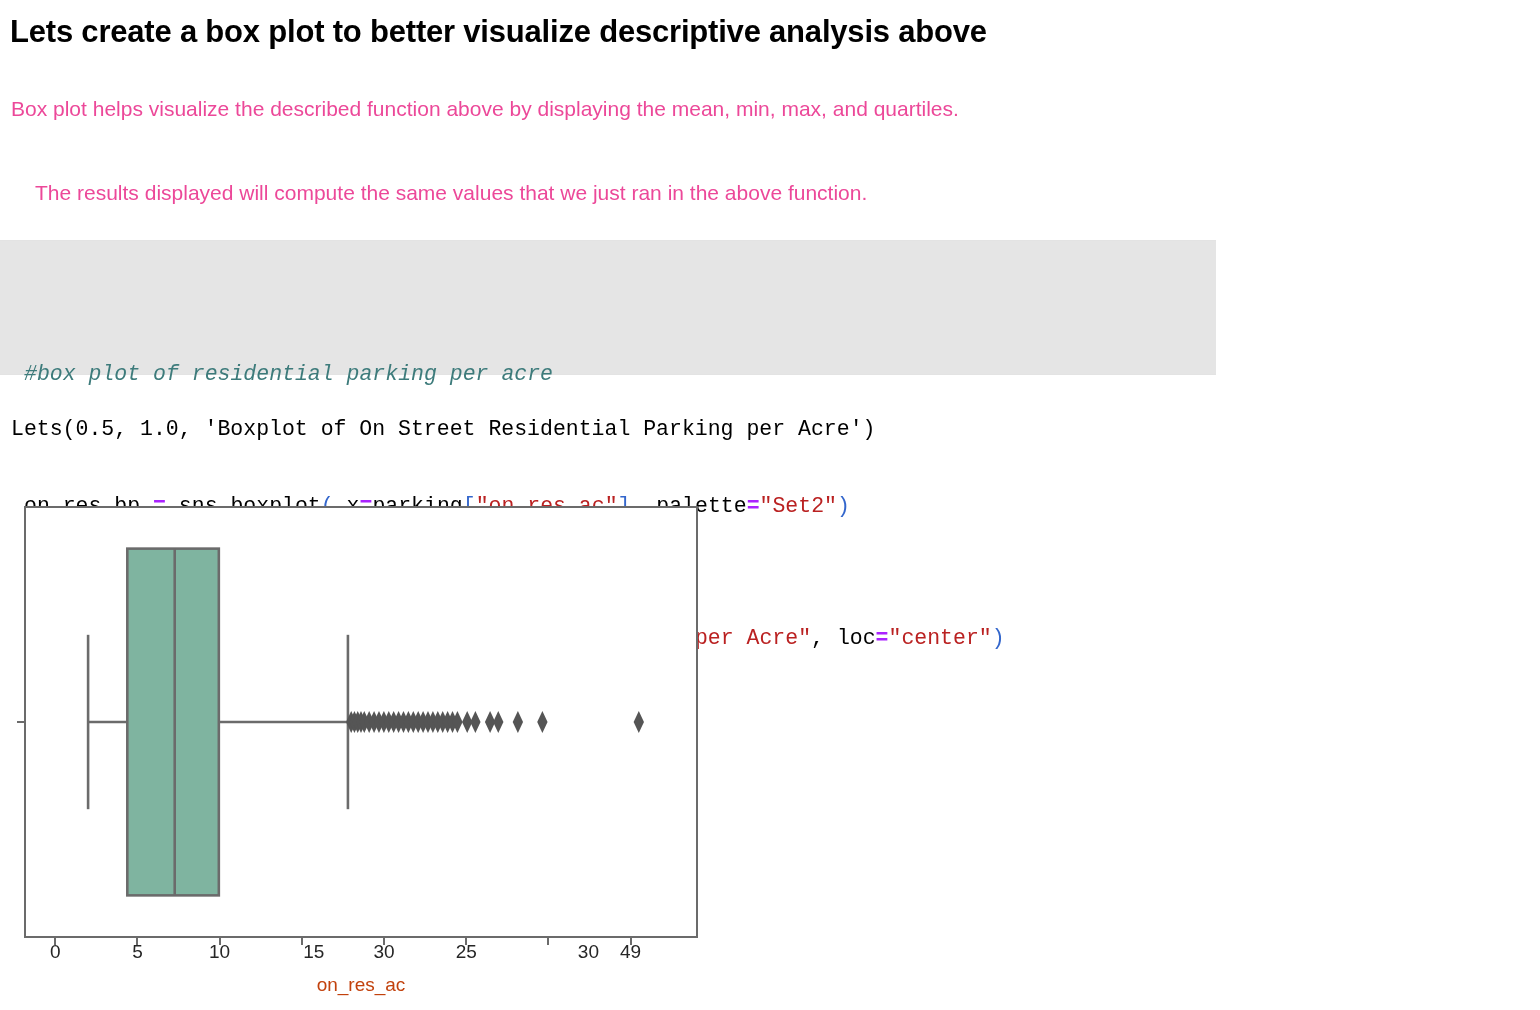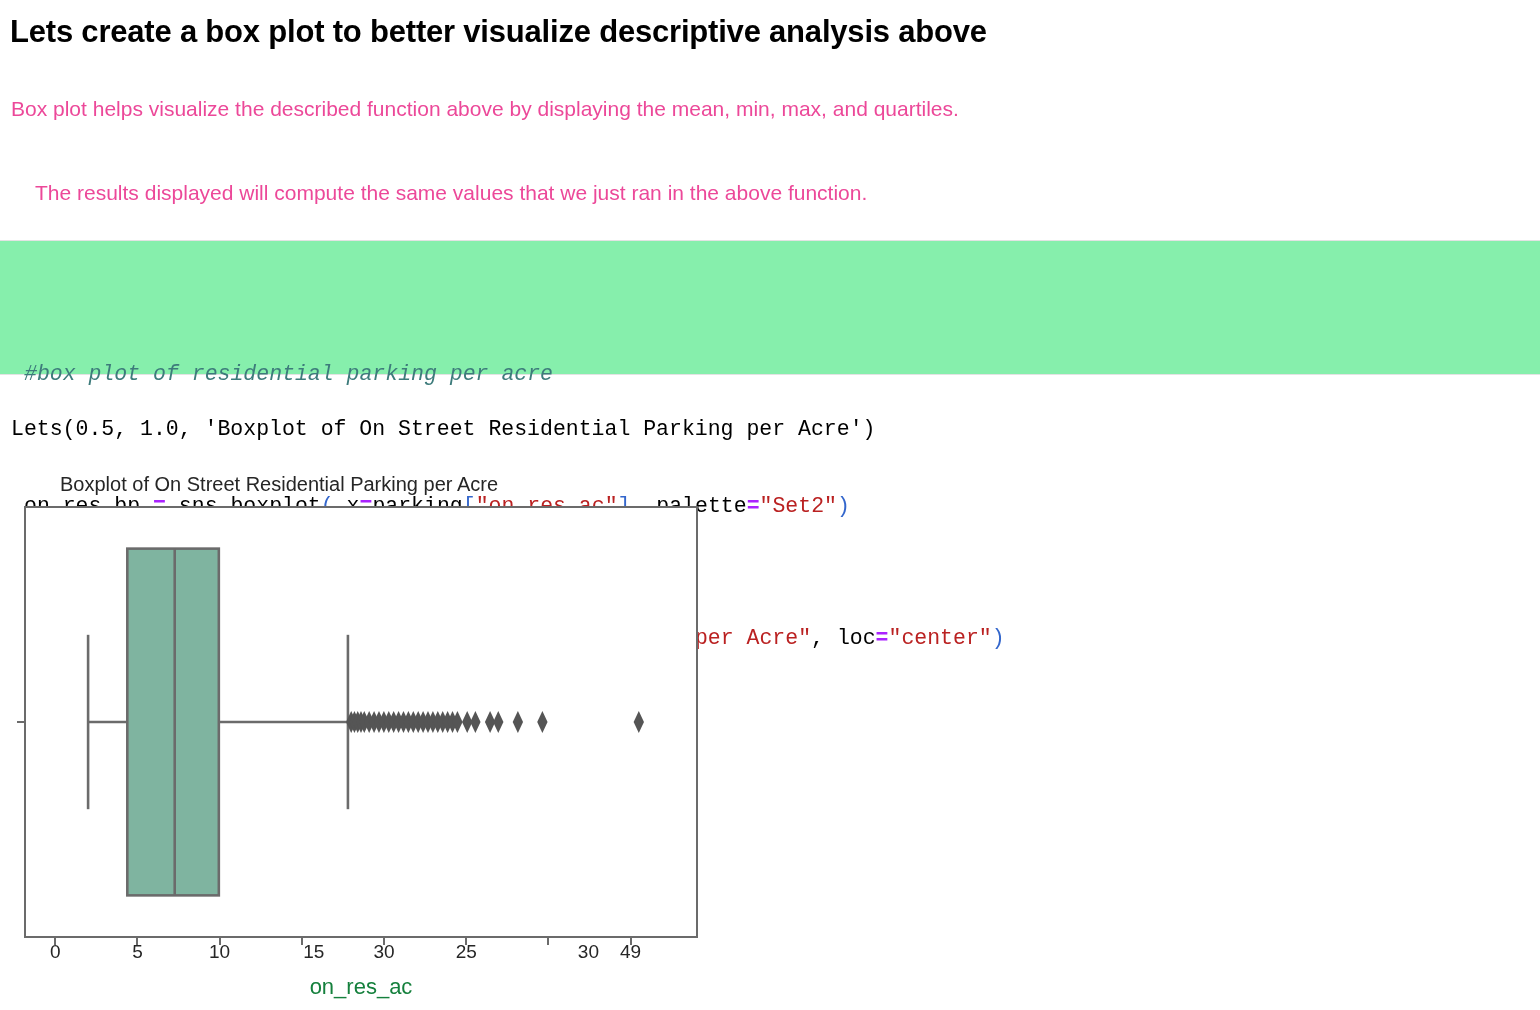--- a/index.html
+++ b/index.html
@@ -36,23 +36,23 @@
     white-space: nowrap;
   }
   .md-para-1 { top: 97px; }
   .md-para-2 { top: 181px; margin-left: 24px; }
 
   
   .code-cell {
     position: absolute;
     left: 0px;
     top: 240px;
-    width: 1540px;
+    width: 1216px;
     height: 135px;
-    background: #86efac;
+    background: #e5e5e5;
     border-top: 1px solid #e3e3e3;
     border-bottom: 1px solid #e3e3e3;
     box-sizing: border-box;
   }
   .code-inner {
     position: absolute;
     left: 24px;
     top: 18px;
     font-family: "Liberation Mono", monospace;
     font-size: 21.5px;
@@ -124,22 +124,22 @@
     position: absolute;
     transform: translateX(-50%);
     font-size: 19px;
     color: #262626;
   }
   .xaxis-label {
     position: absolute;
     left: 361px;
     top: 519px;
     transform: translateX(-50%);
-    font-size: 22px;
-    color: #15803d;
+    font-size: 19px;
+    color: #c2410c;
     white-space: nowrap;
   }
 </style>
 </head>
 <body>
 
 <div class="md-heading">Lets create a box plot to better visualize descriptive analysis above</div>
 
 <div class="md-para md-para-1">Box plot helps visualize the described function above by displaying the mean, min, max, and quartiles.</div>
 
@@ -154,21 +154,20 @@
 
     <div class="code-line"><span class="tok-plain">plt</span><span class="tok-dot">.</span><span class="tok-plain">title</span><span class="tok-paren">(</span><span class="tok-string">"Boxplot of On Street Residential Parking per Acre"</span><span class="tok-plain">, </span><span class="tok-plain">loc</span><span class="tok-op">=</span><span class="tok-string">"center"</span><span class="tok-paren">)</span></div>
 
   </div>
 </div>
 
 <div class="out-text">Lets(0.5, 1.0, 'Boxplot of On Street Residential Parking per Acre')</div>
 
 <div class="figure">
 
-  <div class="fig-title">Boxplot of On Street Residential Parking per Acre</div>
 
   <div class="axes">
     <svg class="plot-svg" id="plot-svg" viewBox="0 0 674 432" preserveAspectRatio="none">
         <line x1="62.46829268292683" y1="216" x2="101.9219512195122" y2="216" stroke="#6b6b6b" stroke-width="2.6"></line>
         <line x1="193.98048780487807" y1="216" x2="323.84878048780485" y2="216" stroke="#6b6b6b" stroke-width="2.6"></line>
         <line x1="62.46829268292683" y1="128" x2="62.46829268292683" y2="304" stroke="#6b6b6b" stroke-width="2.6"></line>
         <line x1="323.84878048780485" y1="128" x2="323.84878048780485" y2="304" stroke="#6b6b6b" stroke-width="2.6"></line>
         <rect x="101.9219512195122" y="41" width="92.05853658536587" height="350" fill="#7fb4a0" stroke="#6b6b6b" stroke-width="2.6"></rect>
         <line x1="149.5951219512195" y1="41" x2="149.5951219512195" y2="391" stroke="#6b6b6b" stroke-width="2.6"></line>
         <polygon points="327.13658536585365,205 332.33658536585364,216 327.13658536585365,227 321.93658536585366,216" fill="#555555"></polygon>

